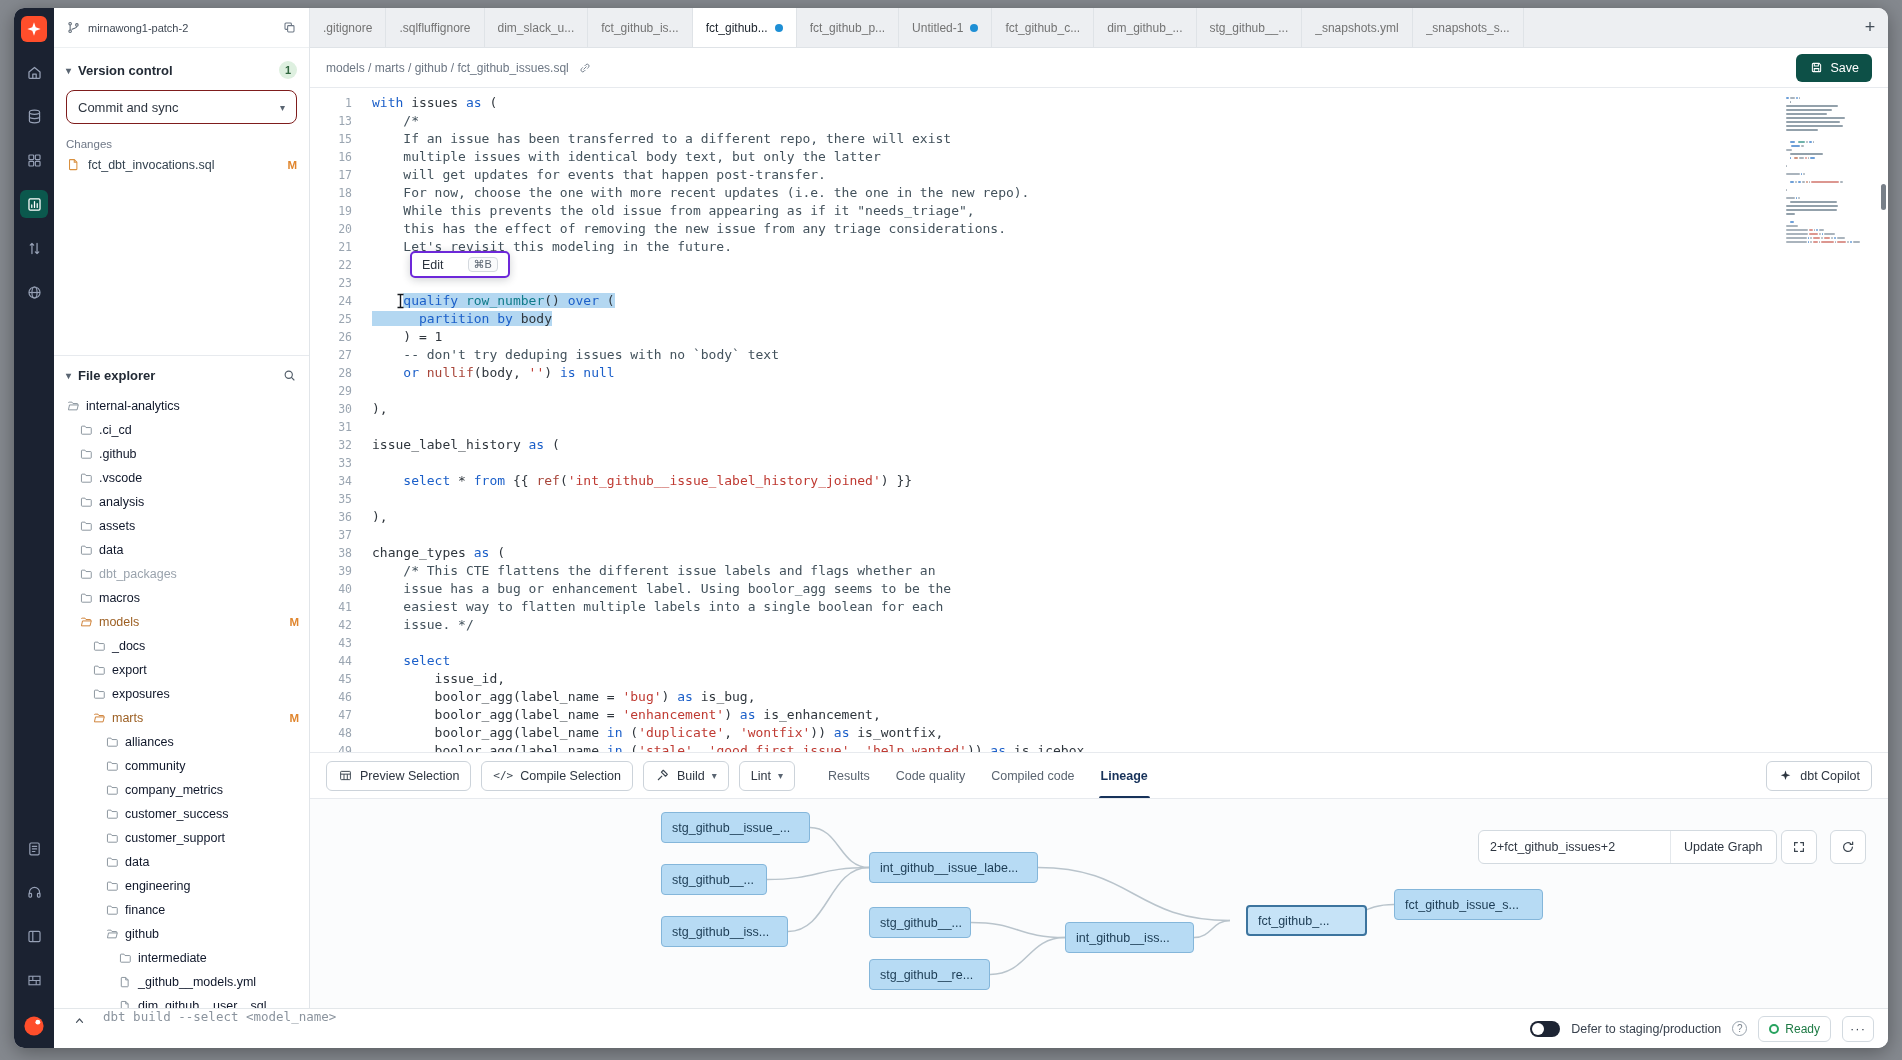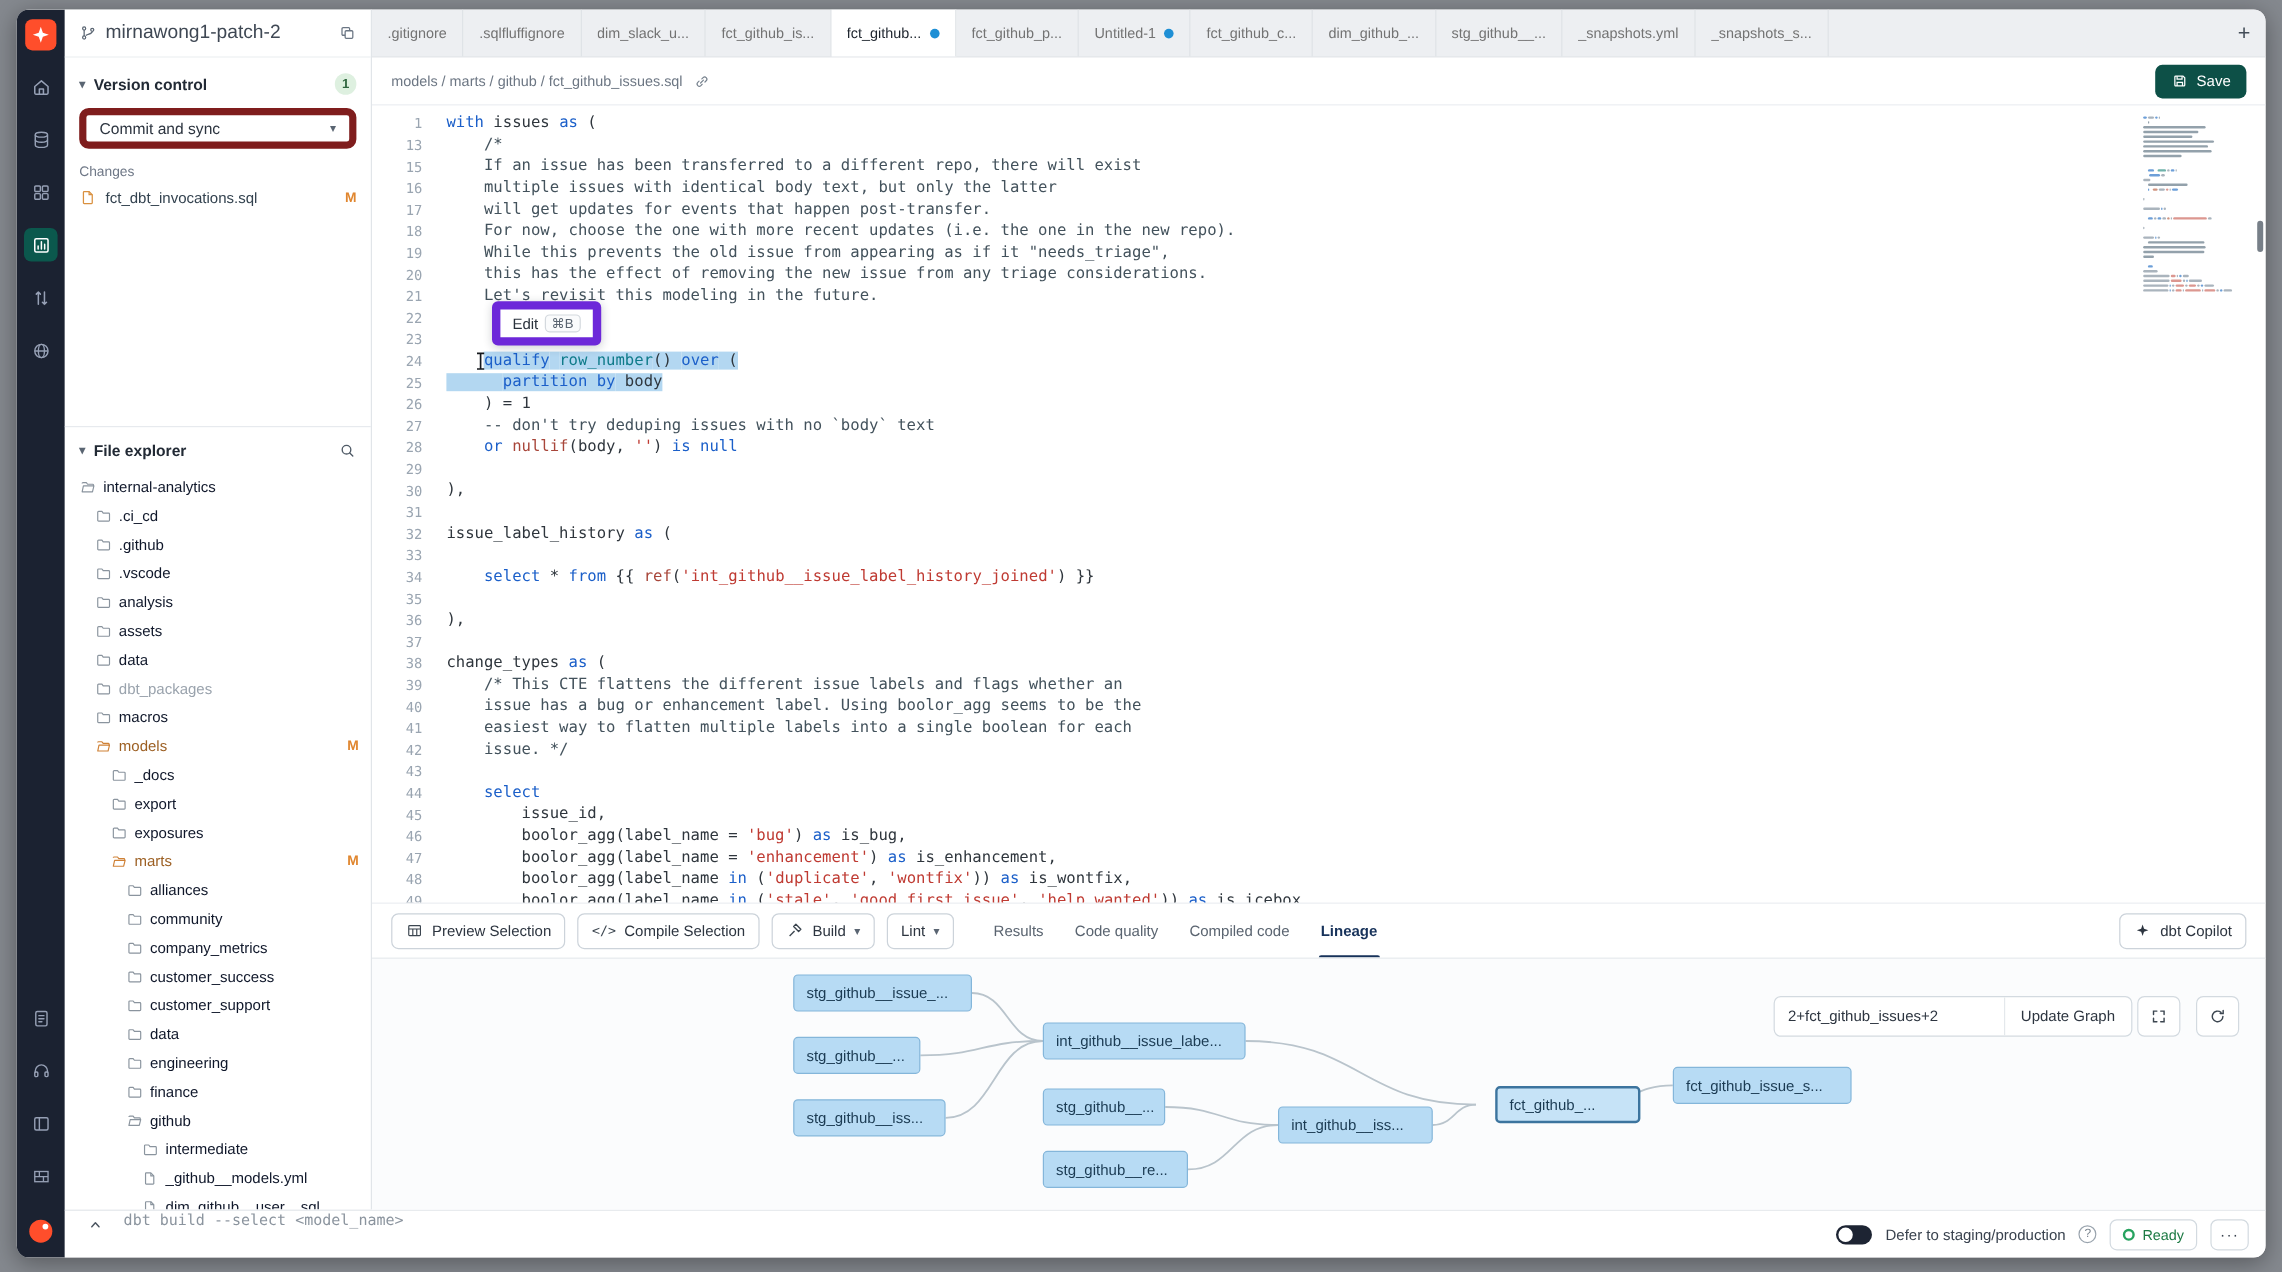--- a/index.html
+++ b/index.html
@@ -15,30 +15,30 @@
   .rail-btn svg{width:17px;height:17px}
   .rail-btn.active{background:#0b584d;color:#fff}
   #rail .spacer{flex:1}
   #logo-bottom{width:24px;height:24px;margin-top:4px}
   #logo-bottom svg{width:24px;height:24px}
   
   #rest{flex:1;display:flex;flex-direction:column;min-width:0}
   #body-row{flex:1;display:flex;min-height:0}
   
   #sidebar{width:256px;flex:none;background:#fff;border-right:1px solid #e1e5e9;display:flex;flex-direction:column;min-height:0}
-  .branch-row{height:40px;flex:none;display:flex;align-items:center;gap:7px;padding:0 12px;border-bottom:1px solid #edf0f2;color:#3f4854;font-size:16px}
+  .branch-row{height:40px;flex:none;display:flex;align-items:center;gap:7px;padding:0 12px;border-bottom:1px solid #edf0f2;color:#3f4854;font-size:11px}
   .branch-row .s-icon{color:#5b6673}
   .branch-row .copy{margin-left:auto;color:#6b7684}
   .s-icon{display:flex;flex:none}
   .s-icon svg{width:15px;height:15px}
   .vc{height:308px;flex:none;padding:13px 12px;border-bottom:1px solid #e7eaee}
   .sec-head{display:flex;align-items:center;gap:7px;font-size:13px;font-weight:bold;color:#222a35}
   .chev{font-size:10px;color:#5a6572}
   .badge-count{margin-left:auto;width:18px;height:18px;border-radius:50%;background:#def0e0;color:#30663f;font-size:11px;font-weight:bold;display:flex;align-items:center;justify-content:center}
-  .select{margin-top:11px;height:34px;border:6px solid #7f1d1d;border-radius:8px;display:flex;align-items:center;padding:0 11px;font-size:13px;color:#2d3540;background:#fff;width:100%}
+  .select{margin-top:11px;height:34px;border:1px solid #7f1d1d;border-radius:8px;display:flex;align-items:center;padding:0 11px;font-size:13px;color:#2d3540;background:#fff;width:100%}
   .select .caret{margin-left:auto}
   .changes-label{margin:14px 0 7px;font-size:11.5px;color:#6f7887}
   .change-row{display:flex;align-items:center;gap:7px;font-size:12.5px;color:#33424f}
   .change-row .doc{color:#d9903f}
   .m-badge{margin-left:auto;color:#e0862f;font-weight:bold;font-size:11.5px}
   .fx{height:38px;flex:none;display:flex;align-items:center;gap:7px;padding:0 12px;font-size:13px;font-weight:bold;color:#222a35}
   .fx-search{margin-left:auto;color:#515c68;display:flex}
   .fx-search svg{width:15px;height:15px}
   #filetree{flex:1;overflow:hidden}
   .tree-row{height:24px;display:flex;align-items:center;gap:6px;font-size:12.5px;color:#0f172a;padding-right:10px;white-space:nowrap}
@@ -67,22 +67,22 @@
   .line{display:flex;height:18px;line-height:18px;white-space:pre}
   .ln{width:42px;flex:none;text-align:right;color:#9aa5b1;font-size:11.5px}
   .code-text{padding-left:20px}
   .tk-p{color:#2f363d}
   .tk-kw{color:#1b5fc9}
   .tk-com{color:#43525c}
   .tk-str{color:#bf3a32}
   .tk-fn{color:#0f7b8a}
   .tk-fn2{color:#a8463a}
   .sel{background:#b3d7f1}
-  .edit-tip{position:absolute;left:100px;top:163px;background:#fff;border:7px solid #6d28d9;border-radius:5px;
-    box-shadow:0 2px 8px rgba(20,30,40,.2);display:flex;align-items:center;gap:5px;padding:4px 10px;
+  .edit-tip{position:absolute;left:100px;top:163px;background:#fff;border:2px solid #6d28d9;border-radius:5px;
+    box-shadow:0 2px 8px rgba(20,30,40,.2);display:flex;align-items:center;gap:24px;padding:4px 10px;
     font-family:"Liberation Sans",sans-serif;font-size:12.5px;color:#2a323c}
   .edit-tip kbd{border:1px solid #d4d9de;border-radius:4px;padding:0 5px;font-size:11px;color:#5a6470;font-family:inherit;background:#fafbfc}
   #minimap{position:absolute;top:8px;right:14px;width:88px}
   .mm-row{height:4px;display:flex;gap:1px;align-items:center}
   .mm-row span{height:2.5px;display:block;border-radius:1px;flex:none}
   .mm-sp{background:transparent}.mm-p{background:#aab4bd}.mm-kw{background:#6d9fd8}
   .mm-com{background:#93a1ab}.mm-str{background:#dc9790}.mm-fn{background:#6fb3ab}.mm-fn2{background:#cf9480}
   .scroll-ind{position:absolute;right:2px;top:96px;width:5px;height:26px;background:#5f6973;border-radius:3px;opacity:.85}
   .text-cursor{position:absolute;left:86px;top:205px;color:#101418}
   .text-cursor svg{width:9px;height:16px}

